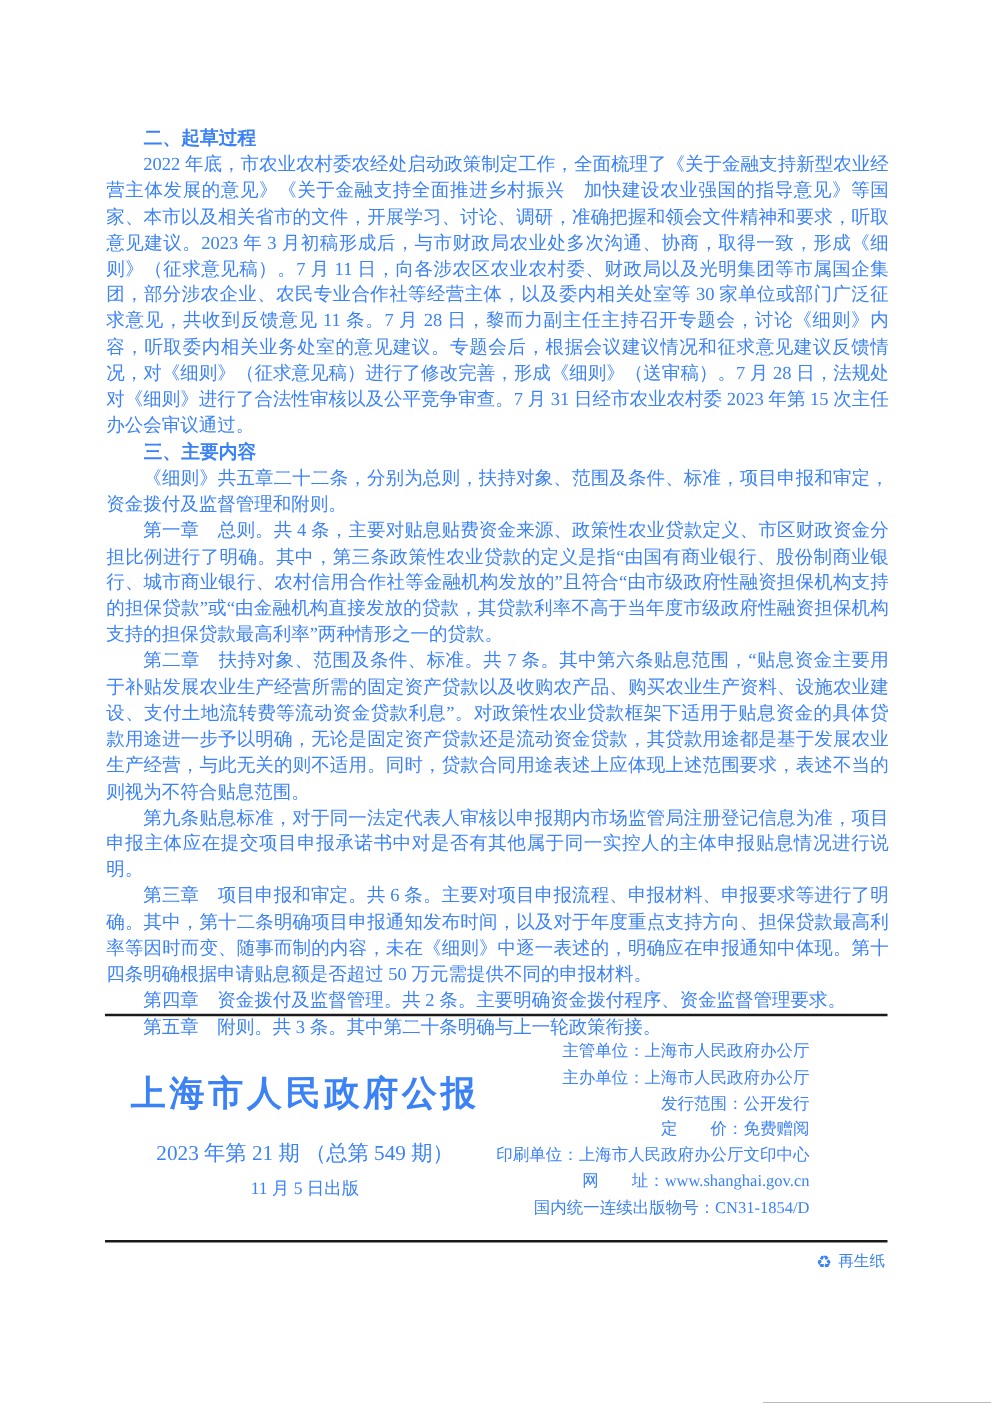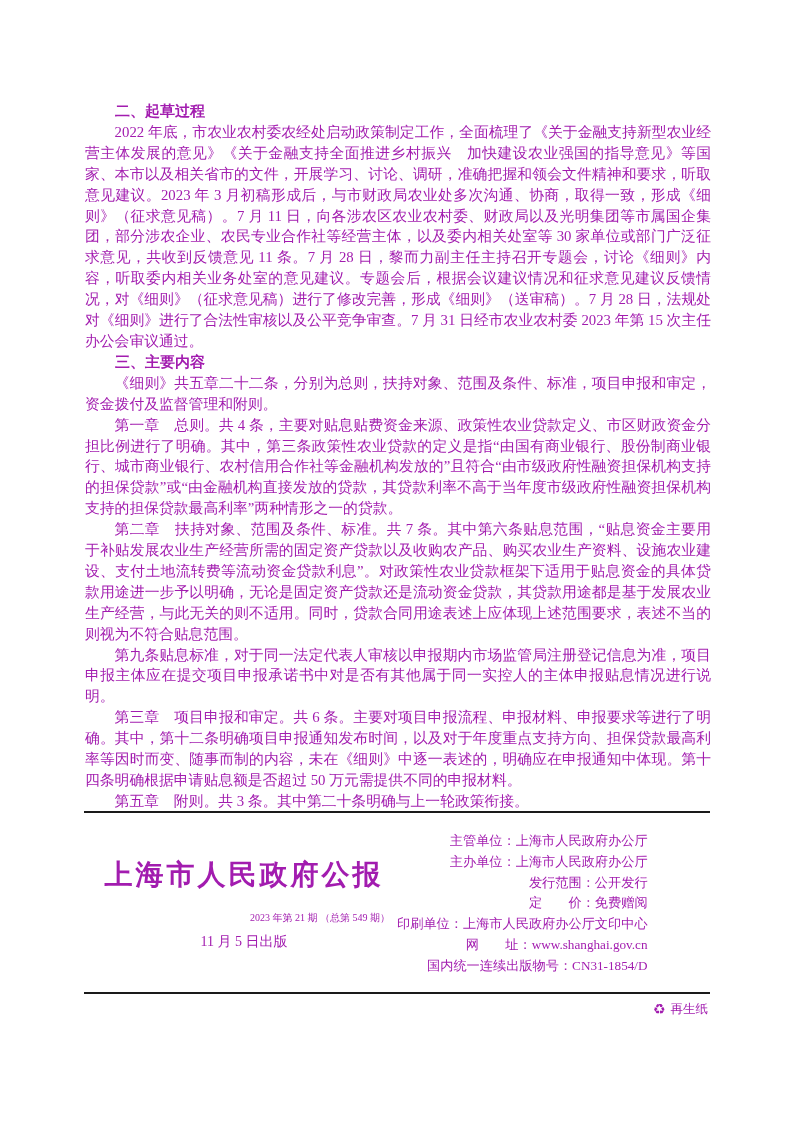--- a/index.html
+++ b/index.html
@@ -6,21 +6,21 @@
     margin: 0;
     padding: 0;
     background: #888;
   }
   .page {
     position: relative;
     width: 793px;
     height: 1122px;
     margin: 0 auto;
     background: #ffffff;
-    color: #a21caf;
+    color: #3b82f6;
     font-family: "Liberation Serif", serif;
     overflow: hidden;
   }
   
   .doc-text {
     position: absolute;
     left: 85px;
     top: 101px;
     width: 626px;
     font-size: 14.8px;
@@ -57,23 +57,22 @@
     text-align: center;
   }
   .gazette-title {
     font-size: 28px;
     font-weight: bold;
     letter-spacing: 3px;
     white-space: nowrap;
   }
   .issue-line {
     margin-top: 17px;
-    font-size: 10px;
+    font-size: 17px;
     white-space: nowrap;
-    text-align: right;
   }
   .publish-line {
     margin-top: 8px;
     font-size: 14px;
     white-space: nowrap;
   }
   .colophon-right {
     position: absolute;
     left: 397px;
     top: 831px;
@@ -104,20 +103,21 @@
   <div class="doc-text">
     <h3 class="sec-heading">二、起草过程</h3>
     <p>2022 年底，市农业农村委农经处启动政策制定工作，全面梳理了《关于金融支持新型农业经营主体发展的意见》《关于金融支持全面推进乡村振兴　加快建设农业强国的指导意见》等国家、本市以及相关省市的文件，开展学习、讨论、调研，准确把握和领会文件精神和要求，听取意见建议。2023 年 3 月初稿形成后，与市财政局农业处多次沟通、协商，取得一致，形成《细则》（征求意见稿）。7 月 11 日，向各涉农区农业农村委、财政局以及光明集团等市属国企集团，部分涉农企业、农民专业合作社等经营主体，以及委内相关处室等 30 家单位或部门广泛征求意见，共收到反馈意见 11 条。7 月 28 日，黎而力副主任主持召开专题会，讨论《细则》内容，听取委内相关业务处室的意见建议。专题会后，根据会议建议情况和征求意见建议反馈情况，对《细则》（征求意见稿）进行了修改完善，形成《细则》（送审稿）。7 月 28 日，法规处对《细则》进行了合法性审核以及公平竞争审查。7 月 31 日经市农业农村委 2023 年第 15 次主任办公会审议通过。</p>
 
     <h3 class="sec-heading">三、主要内容</h3>
     <p>《细则》共五章二十二条，分别为总则，扶持对象、范围及条件、标准，项目申报和审定，资金拨付及监督管理和附则。</p>
     <p>第一章　总则。共 4 条，主要对贴息贴费资金来源、政策性农业贷款定义、市区财政资金分担比例进行了明确。其中，第三条政策性农业贷款的定义是指“由国有商业银行、股份制商业银行、城市商业银行、农村信用合作社等金融机构发放的”且符合“由市级政府性融资担保机构支持的担保贷款”或“由金融机构直接发放的贷款，其贷款利率不高于当年度市级政府性融资担保机构支持的担保贷款最高利率”两种情形之一的贷款。</p>
     <p>第二章　扶持对象、范围及条件、标准。共 7 条。其中第六条贴息范围，“贴息资金主要用于补贴发展农业生产经营所需的固定资产贷款以及收购农产品、购买农业生产资料、设施农业建设、支付土地流转费等流动资金贷款利息”。对政策性农业贷款框架下适用于贴息资金的具体贷款用途进一步予以明确，无论是固定资产贷款还是流动资金贷款，其贷款用途都是基于发展农业生产经营，与此无关的则不适用。同时，贷款合同用途表述上应体现上述范围要求，表述不当的则视为不符合贴息范围。</p>
     <p>第九条贴息标准，对于同一法定代表人审核以申报期内市场监管局注册登记信息为准，项目申报主体应在提交项目申报承诺书中对是否有其他属于同一实控人的主体申报贴息情况进行说明。</p>
     <p>第三章　项目申报和审定。共 6 条。主要对项目申报流程、申报材料、申报要求等进行了明确。其中，第十二条明确项目申报通知发布时间，以及对于年度重点支持方向、担保贷款最高利率等因时而变、随事而制的内容，未在《细则》中逐一表述的，明确应在申报通知中体现。第十四条明确根据申请贴息额是否超过 50 万元需提供不同的申报材料。</p>
+    <p>第四章　资金拨付及监督管理。共 2 条。主要明确资金拨付程序、资金监督管理要求。</p>
     <p>第五章　附则。共 3 条。其中第二十条明确与上一轮政策衔接。</p>
   </div>
 
   <div class="rule rule-top"></div>
 
   <div class="colophon-left">
     <div class="gazette-title">上海市人民政府公报</div>
     <div class="issue-line">2023 年第 21 期 （总第 549 期）</div>
     <div class="publish-line">11 月 5 日出版</div>
   </div>

